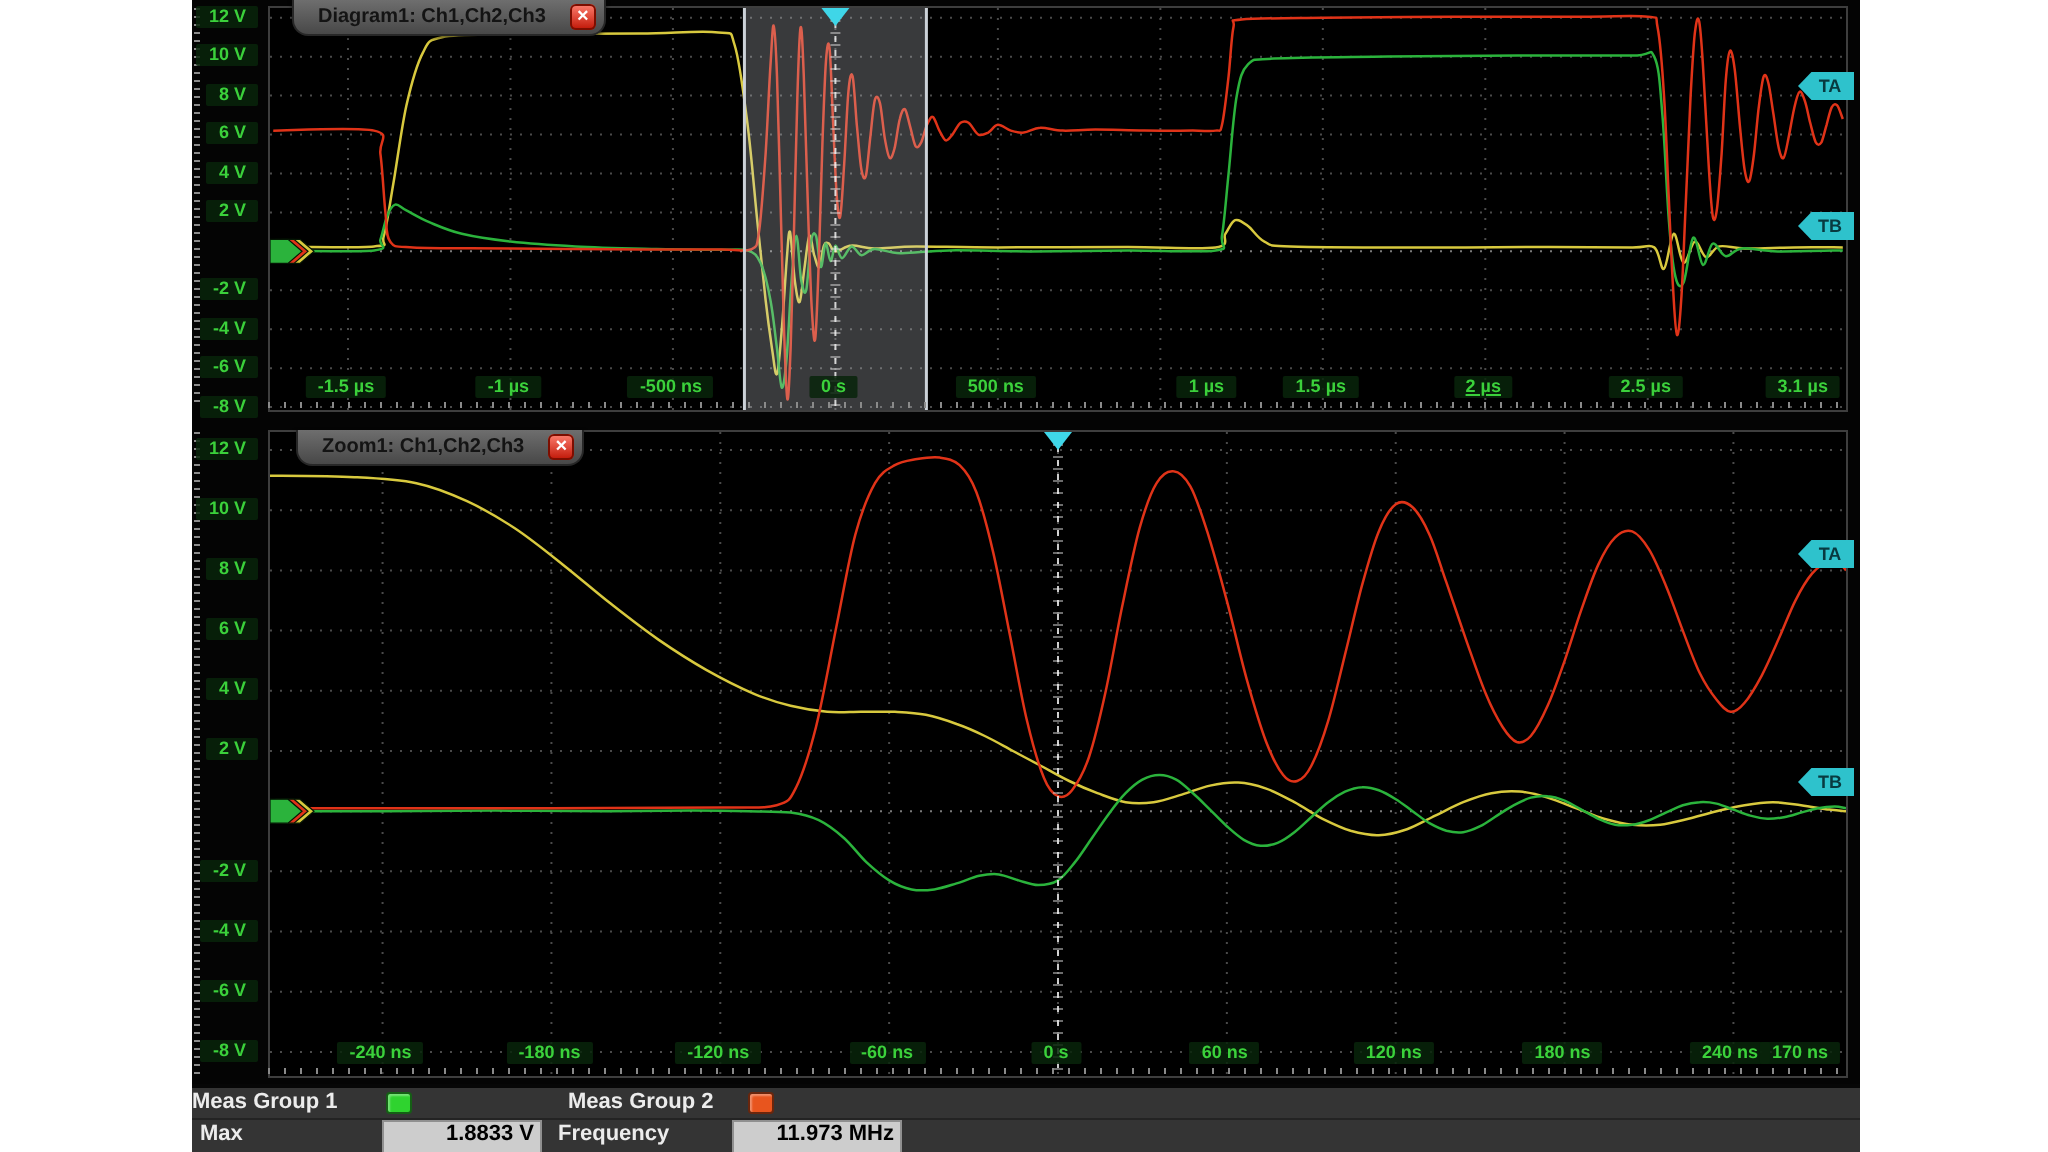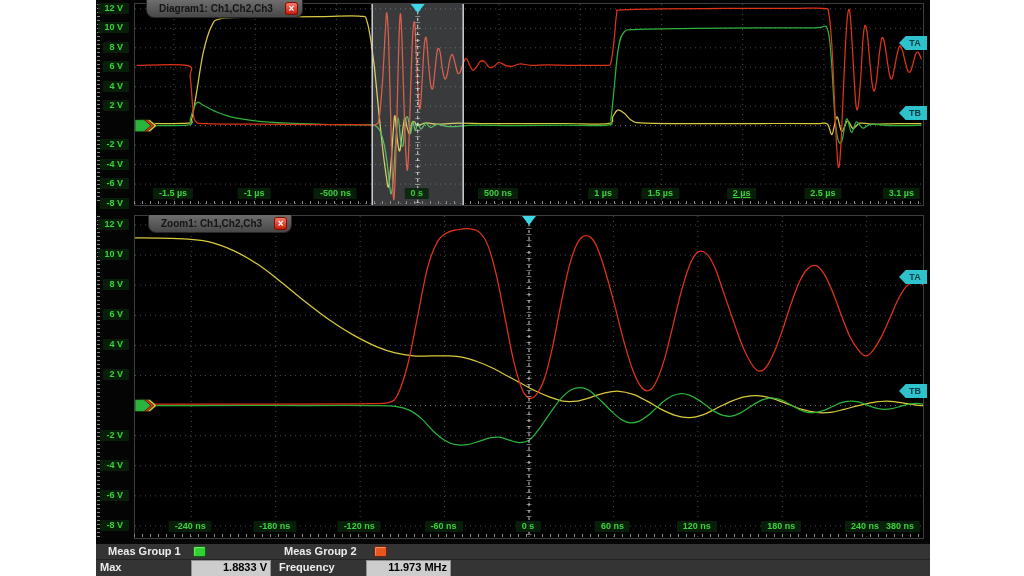--- a/index.html
+++ b/index.html
@@ -171,21 +171,21 @@
   <div class="xlabels" id="xlab2">
       <span class="axlab xlab" style="left: 56.2857px;">-240 ns</span>
       <span class="axlab xlab" style="left: 140.714px;">-180 ns</span>
       <span class="axlab xlab" style="left: 225.143px;">-120 ns</span>
       <span class="axlab xlab" style="left: 309.571px;">-60 ns</span>
       <span class="axlab xlab" style="left: 394px;">0 s</span>
       <span class="axlab xlab" style="left: 478.429px;">60 ns</span>
       <span class="axlab xlab" style="left: 562.857px;">120 ns</span>
       <span class="axlab xlab" style="left: 647.286px;">180 ns</span>
       <span class="axlab xlab" style="left: 731px;">240 ns</span>
-      <span class="axlab xlab" style="left: 786px; transform: translateX(-100%);">380 ns</span>
+      <span class="axlab xlab" style="left: 786px; transform: translateX(-100%);">170 ns</span>
     </div>
 
   <div class="tickv" id="tickv1"></div>
   <div class="tickv" id="tickv2"></div>
   <div class="tickh" id="tickh1"></div>
   <div class="tickh" id="tickh2"></div>
 
   <div class="tab" id="tab1">
     <span>Diagram1: Ch1,Ch2,Ch3</span>
     <span class="close">×</span>
@@ -195,21 +195,21 @@
     <span class="close">×</span>
   </div>
 
   <div class="tag" id="ta1">TA</div>
   <div class="tag" id="tb1">TB</div>
   <div class="tag" id="ta2">TA</div>
   <div class="tag" id="tb2">TB</div>
 
   <div class="measbar">
     <div class="mdivider"></div>
-    <div class="mlab" style="left:12px;top:0">Meas Group 1</div>
+    <div class="mlab" style="left:0;top:0">Meas Group 1</div>
     <div class="badge" id="badge1" style="left: 97px; top: 2px; background: rgb(47, 211, 47);"></div>
     <div class="mlab" style="left:188px;top:0">Meas Group 2</div>
     <div class="badge" id="badge2" style="left: 278px; top: 2px; background: rgb(232, 85, 30);"></div>
     <div class="mlab" style="left:4px;top:16px">Max</div>
     <div class="mval" style="left:95px;top:16px;width:80px">1.8833 V</div>
     <div class="mlab" style="left:183px;top:16px">Frequency</div>
     <div class="mval" style="left:270px;top:16px;width:85px">11.973 MHz</div>
   </div>
 
 </div>

